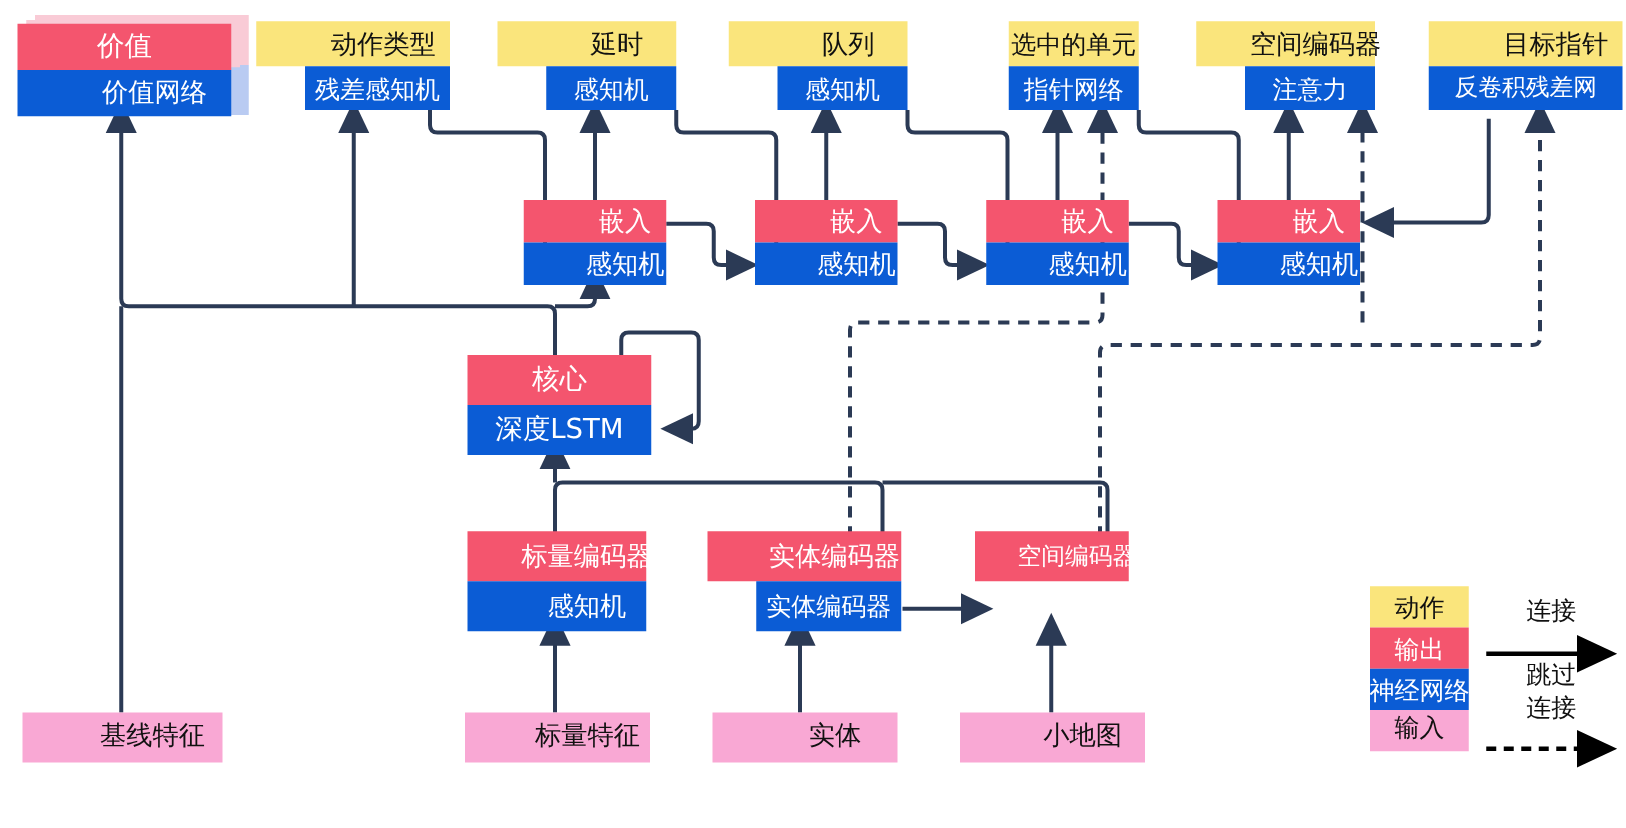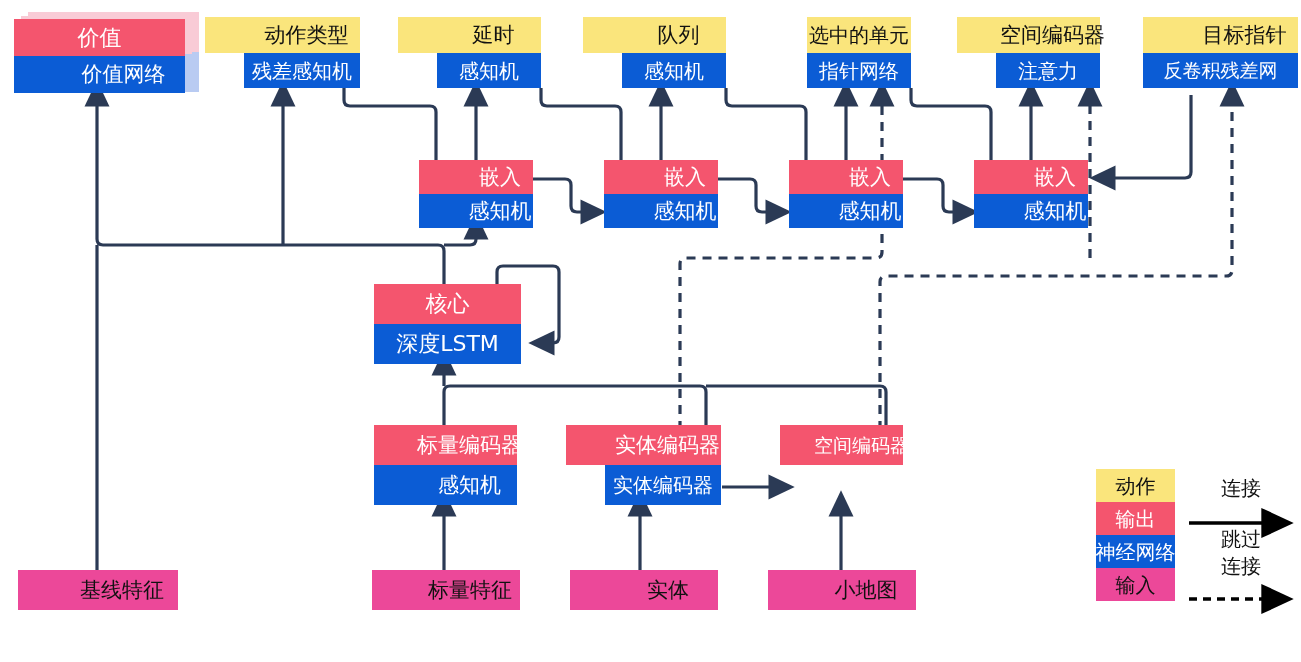--- a/index.html
+++ b/index.html
@@ -6,21 +6,21 @@
   body{font-family:"DejaVu Sans","Liberation Sans",sans-serif;}
   #canvas{position:relative;width:1301px;height:662px;background:#fff;overflow:hidden;}
   svg.wires{position:absolute;left:0;top:0;width:1301px;height:662px;pointer-events:none;}
 
   .node{position:absolute;box-sizing:border-box;}
   .cell{box-sizing:border-box;display:flex;align-items:center;justify-content:center;
         text-align:center;line-height:1;white-space:nowrap;}
   .cell.action{background:#FAE57C;color:#111111;}
   .cell.output{background:#F4556E;color:#ffffff;}
   .cell.net{background:#0B5CD5;color:#ffffff;}
-  .cell.input{background:#ec4899;color:#111111;}
+  .cell.input{background:#f9a8d4;color:#111111;font-family:Liberation Mono, monospace;}
 
   .t22{font-size:22px;}
   .t21{font-size:21px;padding-left:48px;}
   .t20{font-size:20px;margin-left:39px;}
   .t19{font-size:19px;}
 
   .shadow{position:absolute;}
   .shadow .sh-a{position:absolute;background:#F9CBD6;}
   .shadow .sh-b{position:absolute;background:#B9CBF2;}
 

